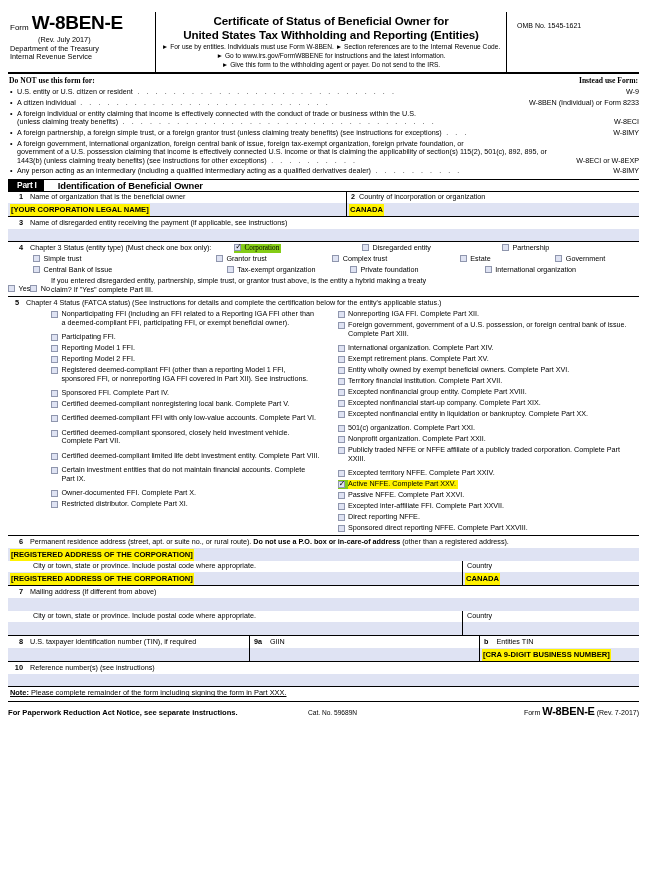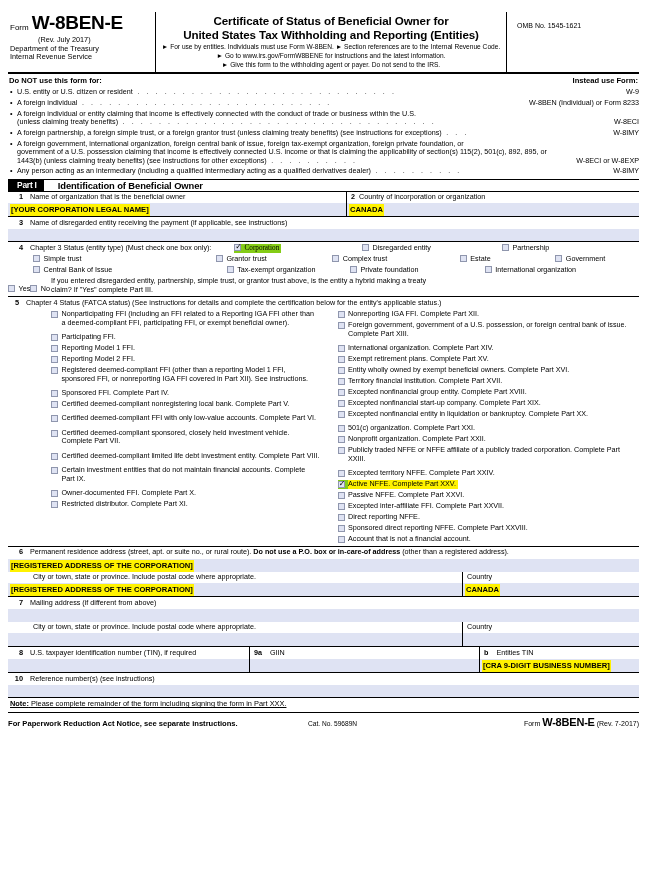--- a/index.html
+++ b/index.html
@@ -22,21 +22,21 @@
   .hdr-formword { font-size: 8px; }
   .hdr-formno { font-size: 19px; font-weight: bold; letter-spacing:-0.3px; line-height:1; }
   .hdr-rev { font-size:7.3px; margin-top:4px;padding-left:28px; }
   .hdr-dept { font-size:7.3px; }
   .hdr-mid { flex:1; text-align:center; padding: 2px 2px 3px 2px; border-right:1px solid #000; }
   .hdr-title { font-size: 11.6px; font-weight:bold; line-height:1.18; letter-spacing:-0.1px;}
   .hdr-sub { font-size:6.6px; margin-top:2px; line-height:1.32; }
   .hdr-right { width: 132px; padding: 10px 0 0 10px; font-size:7px; }
 
   
-  .dnu-head { display:flex; justify-content:space-between; font-weight:bold; font-size:7.6px; margin:3px 1px 2px 1px; }
+  .dnu-head { display:flex; justify-content:space-between; font-weight:bold; font-size:7.6px; margin:3px 1px 2px 1px;font-family:Liberation Serif, serif; }
   .dnu-row { display:flex; font-size:7.2px; margin-bottom:2.2px; padding-left:2px; }
   .dnu-bul { width:7px; flex:0 0 7px; }
   .dnu-txt { flex:1; }
   .lead { display:inline; letter-spacing:2.6px; color:#222; font-size:7px; }
   .dnu-end { white-space:nowrap; padding-left:3px; }
   .ln2 { display:block; }
 
   
   .partbar { display:flex; align-items:stretch; border-top:1.6px solid #000; border-bottom:1.6px solid #000; margin-top:3px; height:13px; }
   .partbox { background:#000; color:#fff; font-weight:bold; font-size:8.4px; padding:1px 7px 0 9px; letter-spacing:-0.2px; }
@@ -140,21 +140,21 @@
 
   <div>
     <div class="dnu-row">
       <span class="dnu-bul">•</span>
       <span class="dnu-txt"><span>U.S. entity or U.S. citizen or resident</span><span class="lead"> . . . . . . . . . . . . . . . . . . . . . . . . . . . . .</span></span>
       <span class="dnu-end">W-9</span>
     </div>
 
     <div class="dnu-row">
       <span class="dnu-bul">•</span>
-      <span class="dnu-txt"><span>A foreign individual</span><span class="lead"> . . . . . . . . . . . . . . . . . . . . . . . . . . . .</span></span>
+      <span class="dnu-txt"><span>A citizen individual</span><span class="lead"> . . . . . . . . . . . . . . . . . . . . . . . . . . . .</span></span>
       <span class="dnu-end">W-8BEN (Individual) or Form 8233</span>
     </div>
 
     <div class="dnu-row">
       <span class="dnu-bul">•</span>
       <span class="dnu-txt">
         <span>A foreign individual or entity claiming that income is effectively connected with the conduct of trade or business within the U.S.</span>
         <span class="ln2"><span>(unless claiming treaty benefits)</span><span class="lead"> . . . . . . . . . . . . . . . . . . . . . . . . . . . . . . . . . . .</span></span>
       </span>
       <span class="dnu-end" style="align-self:flex-end">W-8ECI</span>
@@ -363,24 +363,20 @@
             <span class="cb"></span>
             <span class="t">Excepted inter-affiliate FFI. Complete Part XXVII.</span>
           </div>
           <div class="ck">
             <span class="cb"></span>
             <span class="t">Direct reporting NFFE.</span>
           </div>
           <div class="ck">
             <span class="cb"></span>
             <span class="t">Sponsored direct reporting NFFE. Complete Part XXVIII.</span>
-          </div>
-          <div class="ck">
-            <span class="cb"></span>
-            <span class="t">Account that is not a financial account.</span>
           </div>
         </div>
     </div>
   </div>
 
   <div class="frow" style="border-top:1px solid #000">
     <div class="cap" style="flex:1">
       <span class="num">6</span><span>Permanent residence address (street, apt. or suite no., or rural route).</span>
       <span class="b">Do not use a P.O. box or in-care-of address</span>
       <span>(other than a registered address).</span>

